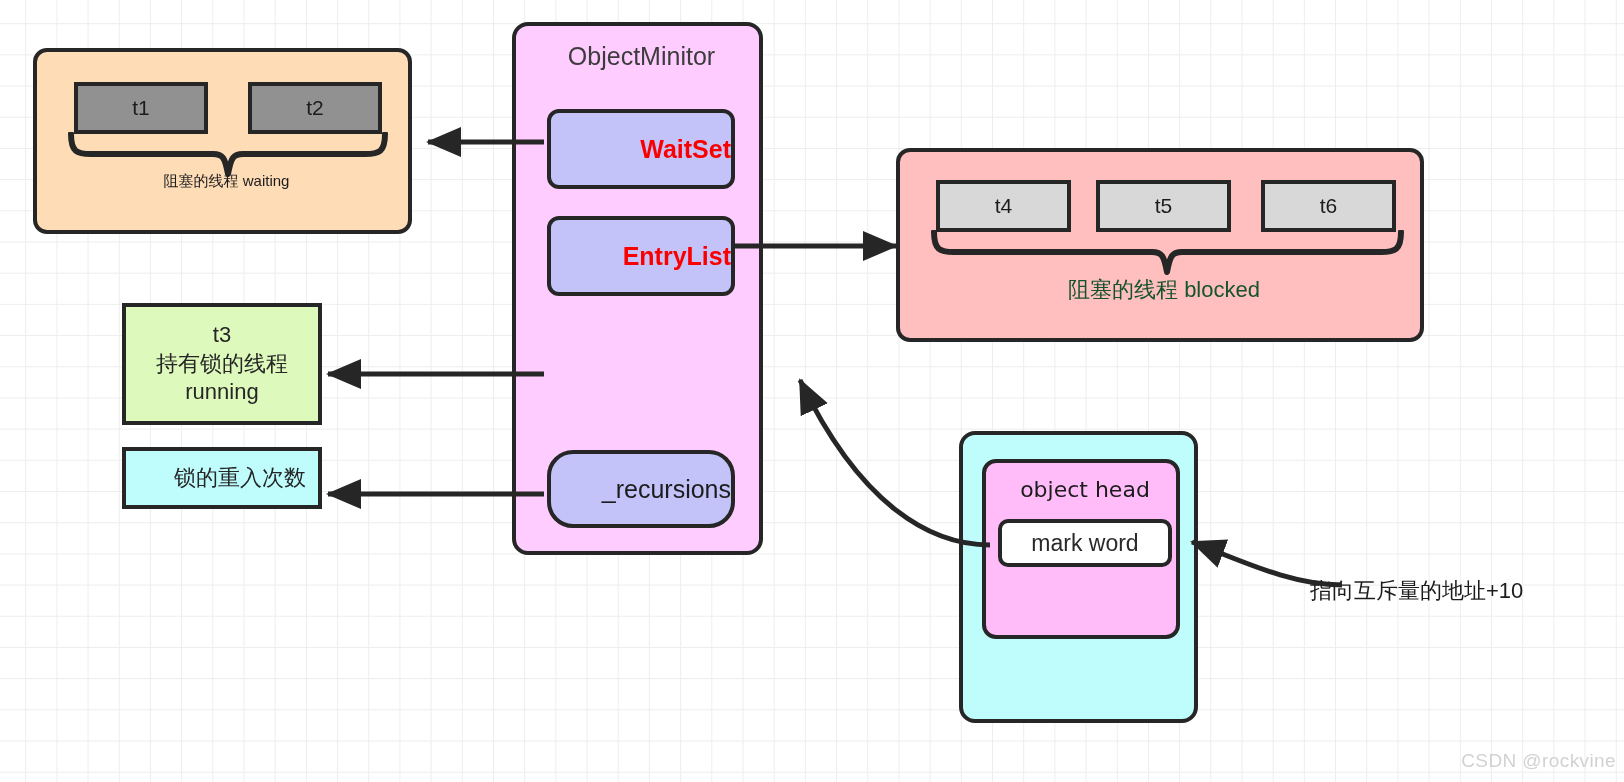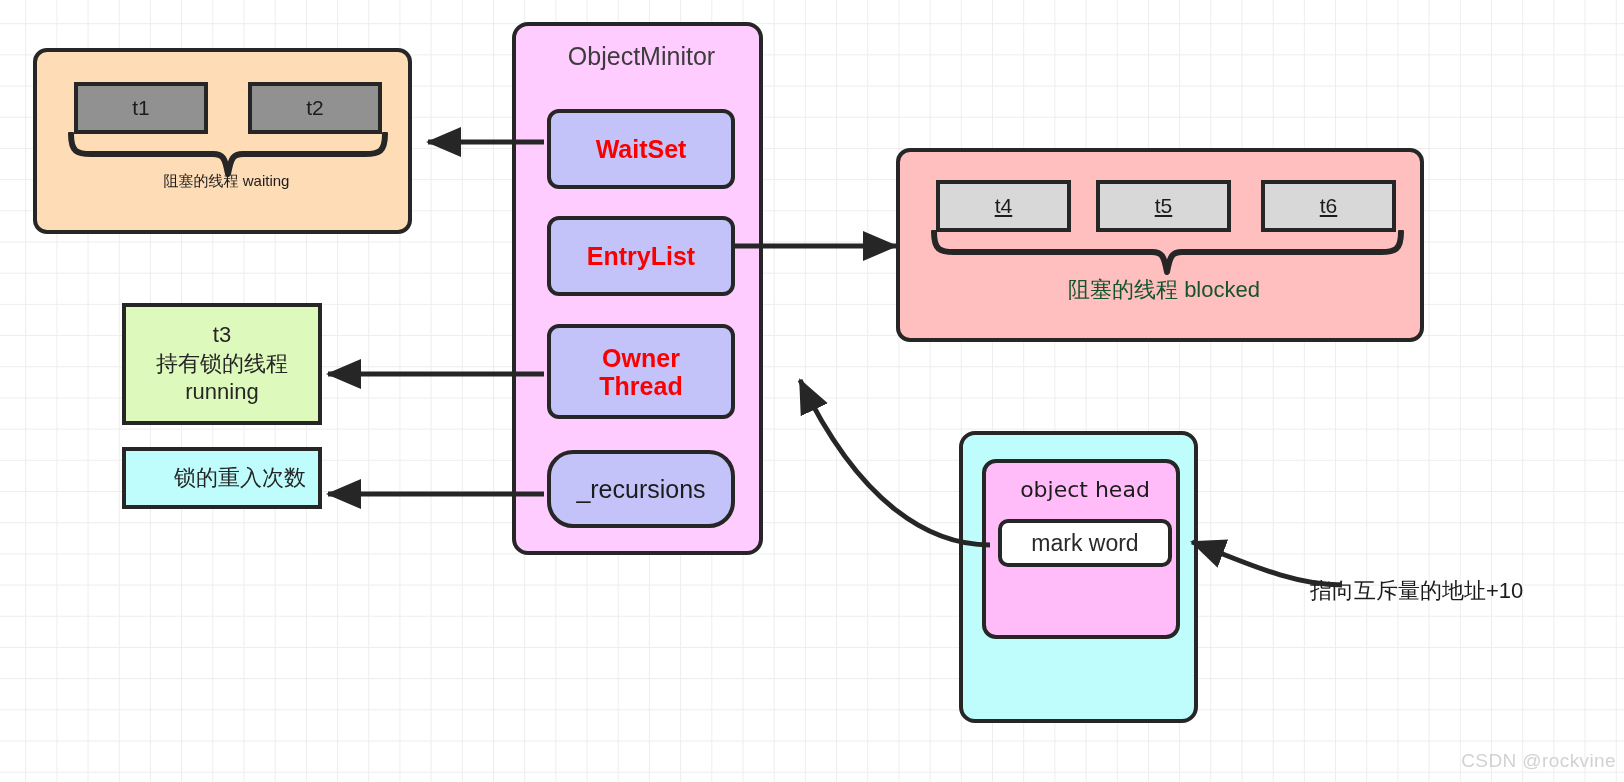--- a/index.html
+++ b/index.html
@@ -65,21 +65,21 @@
     position: absolute; top: 16px; left: 0; width: 251px;
     text-align: center; font-size: 25px; color: #3c3c3c;
   }
   .field-box {
     position: absolute;
     box-sizing: border-box;
     left: 31px; width: 188px;
     background: #c3c3f9;
     border: 4px solid #262626;
     border-radius: 12px;
-    display: flex; align-items: center; justify-content: center;
+    display: flex; align-items: center; justify-content: flex-end;
     font-size: 25px; font-weight: bold;
     line-height: 1.12;
   }
   .field-red { color: #fb0000; }
   .field-black { color: #1c1c1c; font-weight: normal; border-radius: 26px; }
   #field-waitset   { top: 83px;  height: 80px; }
   #field-entrylist { top: 190px; height: 80px; }
   #field-owner     { top: 298px; height: 95px; }
   #field-recursions{ top: 424px; height: 78px; }
 
@@ -89,21 +89,21 @@
     background: #ffbfbf;
     border-radius: 14px;
     display: block;
   }
   .thread-chip-light {
     position: absolute;
     box-sizing: border-box;
     background: #d8d8d8;
     border: 4px solid #262626;
     display: flex; align-items: center; justify-content: center;
-    font-size: 21px; color: #1c1c1c; text-decoration: underline;
+    font-size: 21px; color: #1c1c1c;
   }
   #chip-t4 { left: 36px;  top: 28px; width: 135px; height: 52px; }
   #chip-t5 { left: 196px; top: 28px; width: 135px; height: 52px; }
   #chip-t6 { left: 361px; top: 28px; width: 135px; height: 52px; }
   #blocked-caption {
     position: absolute; left: 0; top: 123px; width: 528px;
     text-align: center; font-size: 22px; color: #14532d;
   }
 
   
@@ -203,26 +203,20 @@
     <div id="monitor-title">ObjectMinitor</div>
 
     <div class="field-box field-red" id="field-waitset">
       <span>WaitSet</span>
     </div>
 
     <div class="field-box field-red" id="field-entrylist">
       <span>EntryList</span>
     </div>
 
-    <div class="field-box field-red" id="field-owner">
-      <div>
-        <div>Owner</div>
-        <div>Thread</div>
-      </div>
-    </div>
 
     <div class="field-box field-black" id="field-recursions">
       <span>_recursions</span>
     </div>
   </div>
 
   <div class="box" id="blocked-group">
     <div class="thread-chip-light" id="chip-t4">
       <span>t4</span>
     </div>

